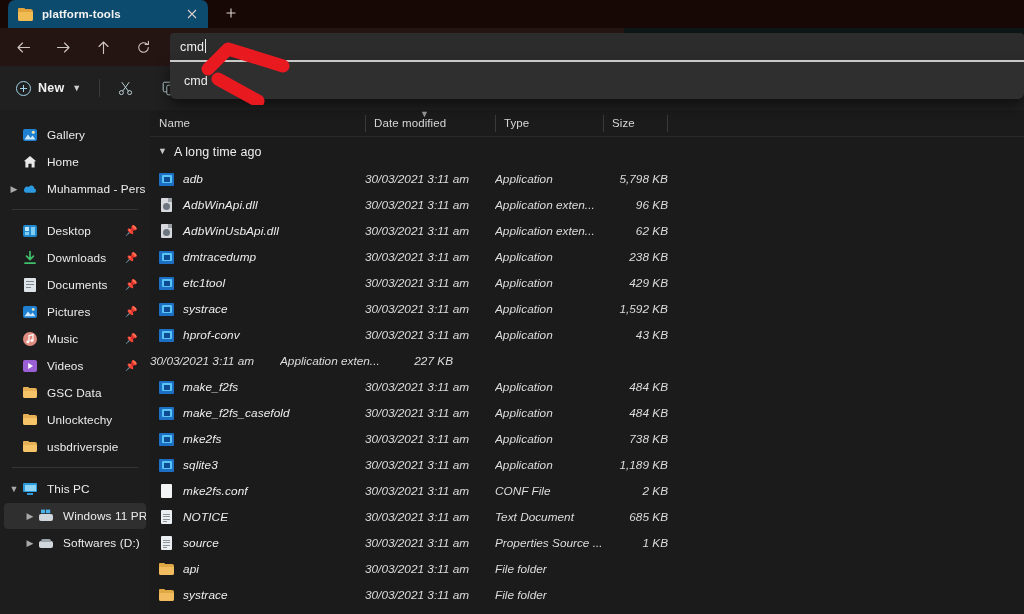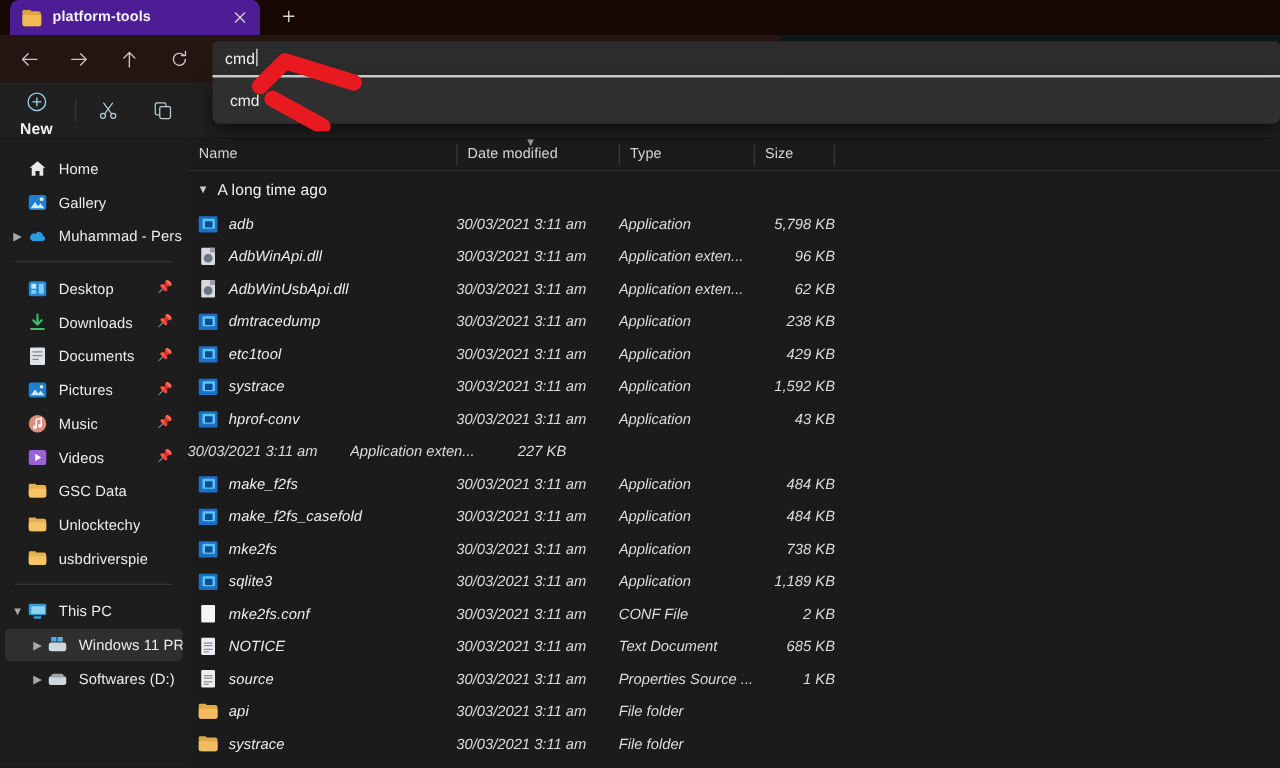--- a/index.html
+++ b/index.html
@@ -20,21 +20,21 @@
     display: flex; align-items: flex-end;
   }
   .titlebar-right-fill {
     position: absolute; left: 624px; top: 0; width: 400px; height: 28px;
     background: #1b0a07;
   }
   .tab {
     position: relative;
     margin-left: 8px;
     width: 200px; height: 28px;
-    background: #4c1d95;
+    background: #0c4a6e;
     border-radius: 7px 7px 0 0;
     display: flex; align-items: center;
     padding: 0 6px 0 10px;
     z-index: 3;
   }
   .tab-folder-icon { width: 15px; height: 13px; position: relative; flex: 0 0 auto; }
   .tab-folder-icon .f-back {
     position: absolute; left: 0; top: 1px; width: 15px; height: 12px;
     background: #e2a33c; border-radius: 1px 3px 2px 2px;
   }
@@ -120,21 +120,21 @@
   .arrow-anno { position: absolute; left: 198px; top: 33px; z-index: 20; pointer-events: none; }
 
   
   .cmdbar {
     position: absolute; left: 0; top: 66px; width: 1024px; height: 44px;
     background: #202020;
   }
   .cmdbar-inner { display: flex; align-items: center; height: 44px; padding-left: 10px; }
   .newbtn {
     display: flex; align-items: center; gap: 7px;
-    height: 28px; padding: 0 8px 0 6px; border-radius: 4px; flex-direction: column;
+    height: 28px; padding: 0 8px 0 6px; border-radius: 4px;
   }
   .plus-circle {
     width: 15px; height: 15px; border-radius: 50%;
     border: 1.3px solid #9fd5e8; position: relative; flex: 0 0 auto;
   }
   .plus-circle:before, .plus-circle:after {
     content: ""; position: absolute; background: #9fd5e8;
   }
   .plus-circle:before { left: 3px; top: 6px; width: 7px; height: 1.3px; }
   .plus-circle:after { left: 6px; top: 3px; width: 1.3px; height: 7px; }
@@ -323,36 +323,36 @@
         </svg>
       </div>
     </div>
   </div>
   <div class="cmdbar-shadow"></div>
 
   <div class="sidebar">
 
     <div class="snode">
       <span class="sicon">
-        <svg width="16" height="16" viewBox="0 0 16 16">
-            <path d="M8 2 L14.2 7.2 H12.6 V13.6 H9.6 V9.8 H6.4 V13.6 H3.4 V7.2 H1.8 Z" fill="#e8e8e8"></path>
-          </svg>
-      </span>
-      <span class="slabel">Home</span>
-    </div>
-
-    <div class="snode">
-      <span class="sicon">
         <span class="ic-sq" style="background:#1f7fd1"></span>
         <svg width="16" height="16" viewBox="0 0 16 16" style="position:absolute;left:0;top:0">
           <path d="M2.5 12.5 L6 7.5 L8.5 11 L10.5 8.5 L13.5 12.5 Z" fill="#cfe9fb"></path>
           <circle cx="11.3" cy="5.3" r="1.5" fill="#ffe9a8"></circle>
         </svg>
       </span>
       <span class="slabel">Gallery</span>
+    </div>
+
+    <div class="snode">
+      <span class="sicon">
+        <svg width="16" height="16" viewBox="0 0 16 16">
+            <path d="M8 2 L14.2 7.2 H12.6 V13.6 H9.6 V9.8 H6.4 V13.6 H3.4 V7.2 H1.8 Z" fill="#e8e8e8"></path>
+          </svg>
+      </span>
+      <span class="slabel">Home</span>
     </div>
 
     <div class="snode">
       <span class="twisty">▶</span>
       <span class="sicon">
         <svg width="16" height="16" viewBox="0 0 16 16">
             <path d="M4 11.8 h8.2 a2.2 2.2 0 0 0 .2 -4.3 a3.2 3.2 0 0 0 -5.9 -1.5 a2.6 2.6 0 0 0 -2.5 5.8 Z" fill="#2b9ae0"></path>
           </svg>
       </span>
       <span class="slabel">Muhammad - Pers</span>

